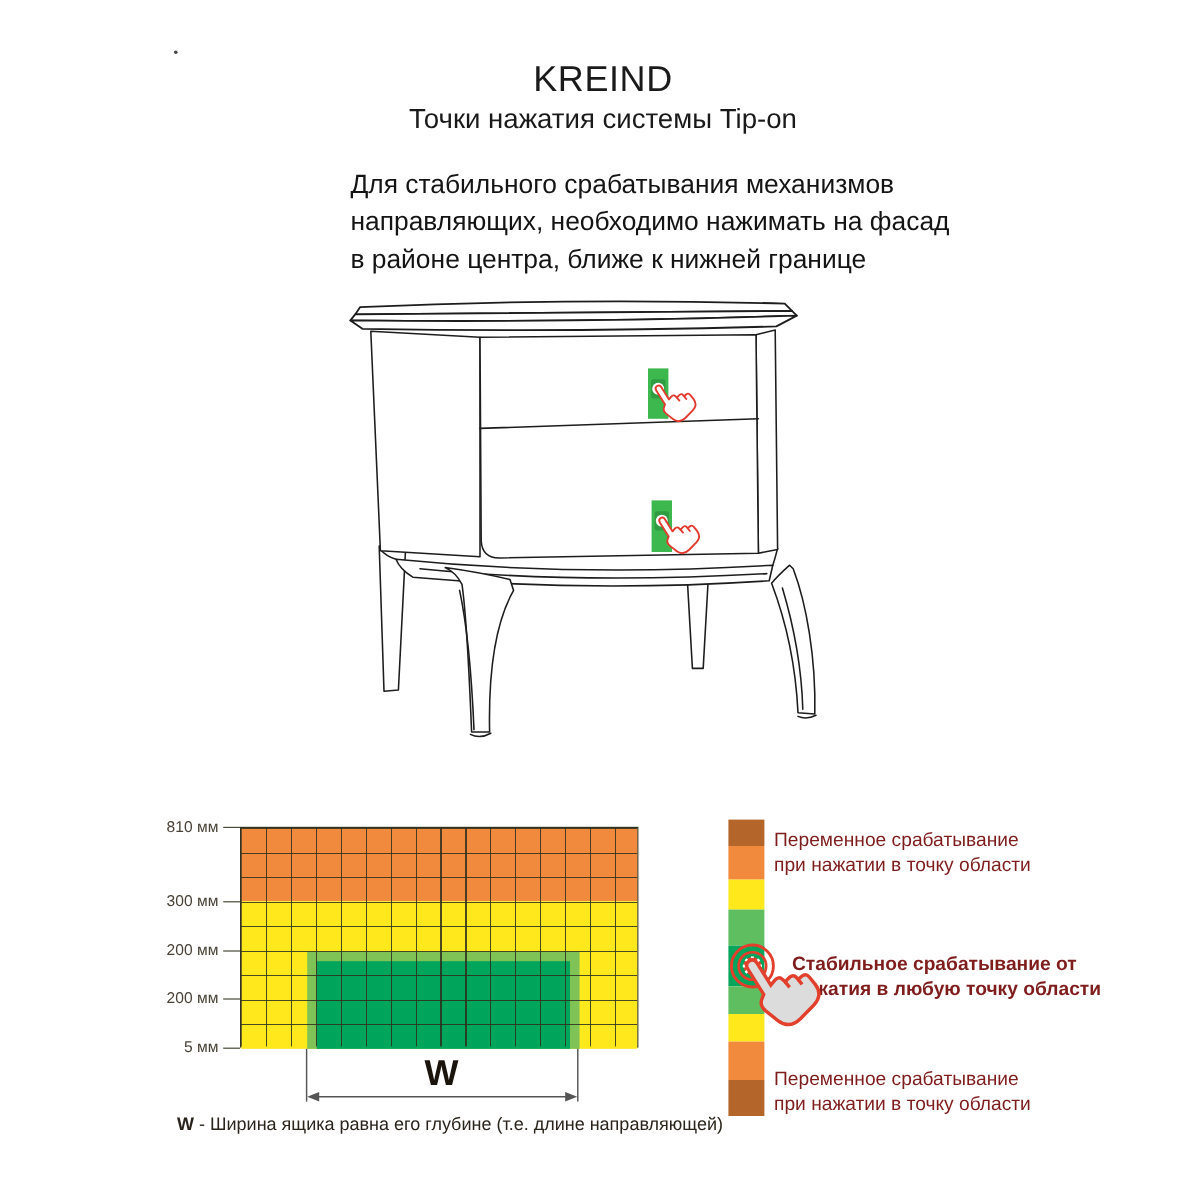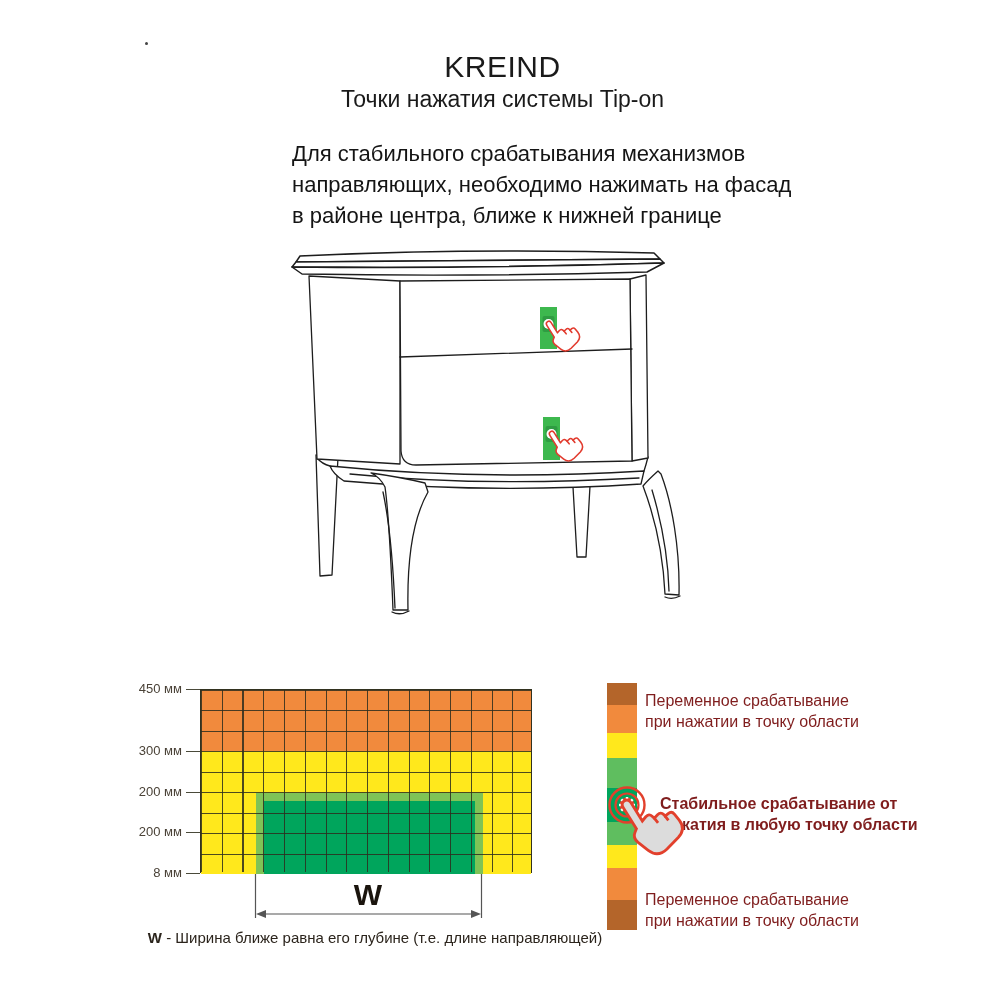--- a/index.html
+++ b/index.html
@@ -70,33 +70,33 @@
 в районе центра, ближе к нижней границе</div>
 
   <div class="abs" id="grid">
     <div class="zone" id="zone-orange"></div>
     <div class="zone" id="zone-yellow"></div>
     <div class="zone" id="zone-green-border"></div>
     <div class="zone" id="zone-green-core"></div>
     <div id="grid-lines"></div>
   </div>
 
-  <div class="abs ytick-label" style="top:682px;">450 мм</div>
+  <div class="abs ytick-label" style="top:682px;">810 мм</div>
   <div class="abs ytick-label" style="top:744px;">300 мм</div>
   <div class="abs ytick-label" style="top:785px;">200 мм</div>
   <div class="abs ytick-label" style="top:825px;">200 мм</div>
-  <div class="abs ytick-label" style="top:866px;">8 мм</div>
+  <div class="abs ytick-label" style="top:866px;">5 мм</div>
   <div class="abs ytick-line" style="top:689px;"></div>
   <div class="abs ytick-line" style="top:751px;"></div>
   <div class="abs ytick-line" style="top:792px;"></div>
   <div class="abs ytick-line" style="top:832px;"></div>
   <div class="abs ytick-line" style="top:873px;"></div>
 
   <div class="abs" id="w-label">W</div>
-  <div class="abs" id="w-caption"><b>W</b><span> - Ширина ближе равна его глубине (т.е. длине направляющей)</span></div>
+  <div class="abs" id="w-caption"><b>W</b><span> - Ширина ящика равна его глубине (т.е. длине направляющей)</span></div>
 
   <div class="abs" id="legend-bar">
     <div class="seg c-brown  sh1"></div>
     <div class="seg c-orange sh2"></div>
     <div class="seg c-yellow sh3"></div>
     <div class="seg c-lgreen sh4"></div>
     <div class="seg c-dgreen sh5"></div>
     <div class="seg c-lgreen sh6"></div>
     <div class="seg c-yellow sh7"></div>
     <div class="seg c-orange sh8"></div>

